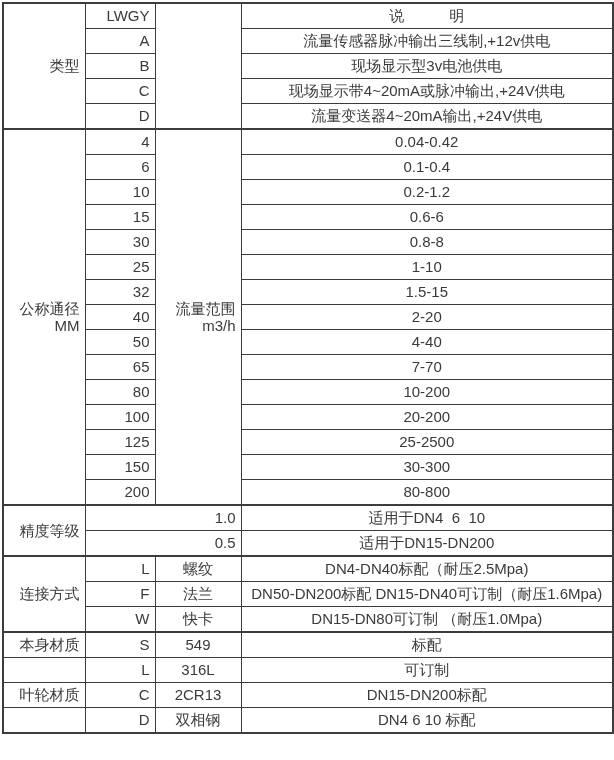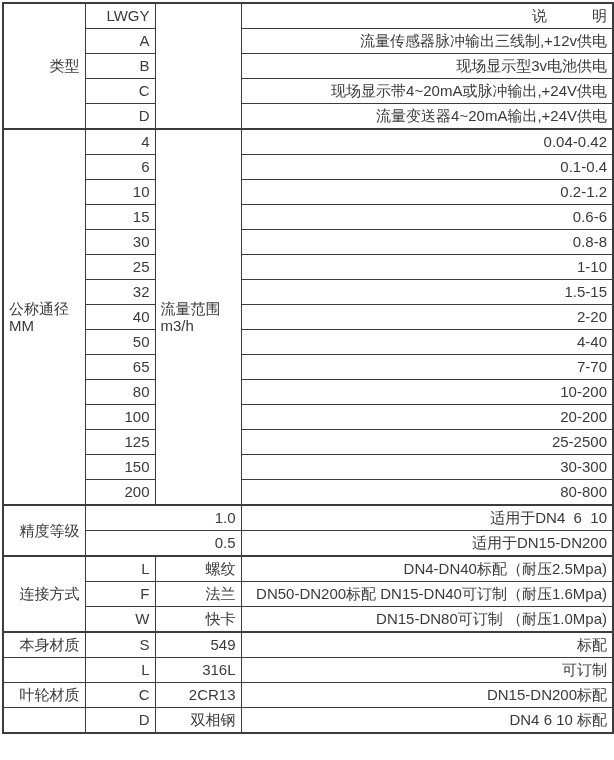--- a/index.html
+++ b/index.html
@@ -25,22 +25,22 @@
     height: 24px;
     padding: 0 5px;
     overflow: hidden;
     white-space: pre;
     vertical-align: middle;
     line-height: 1.15;
   }
   table.spec { border: 2px solid #3c3c3c; }
   tr.sec td { border-top-width: 2px; }
   td.c { text-align: right; }
-  td.l { text-align: right; margin-top: 29px; }
-  td.wrap { white-space: pre-line; text-align: left; }
+  td.l { text-align: center; margin-top: 29px; }
+  td.wrap { white-space: pre-line; text-align: right; }
 </style>
 </head>
 <body>
 
 <div class="spec-wrap">
   <table class="spec">
     <colgroup>
       <col style="width:82px">
       <col style="width:70px">
       <col style="width:86px">

